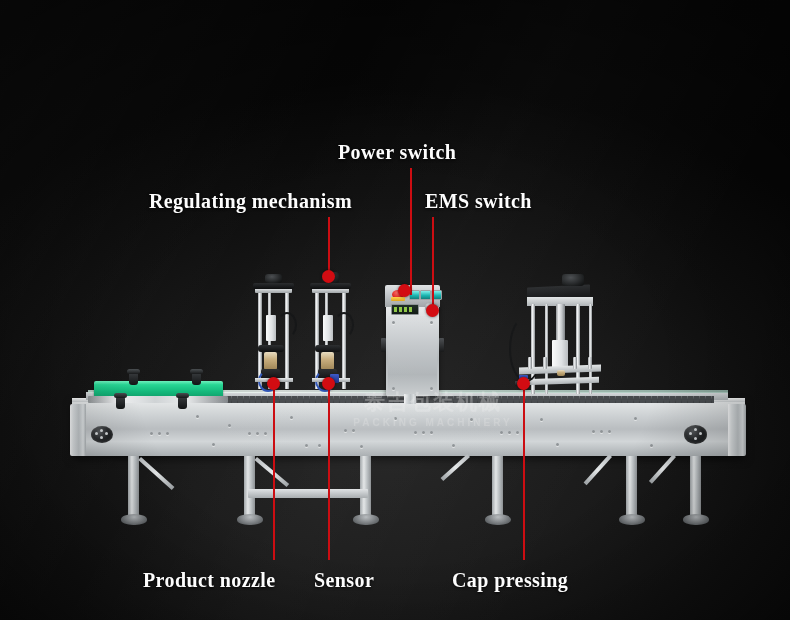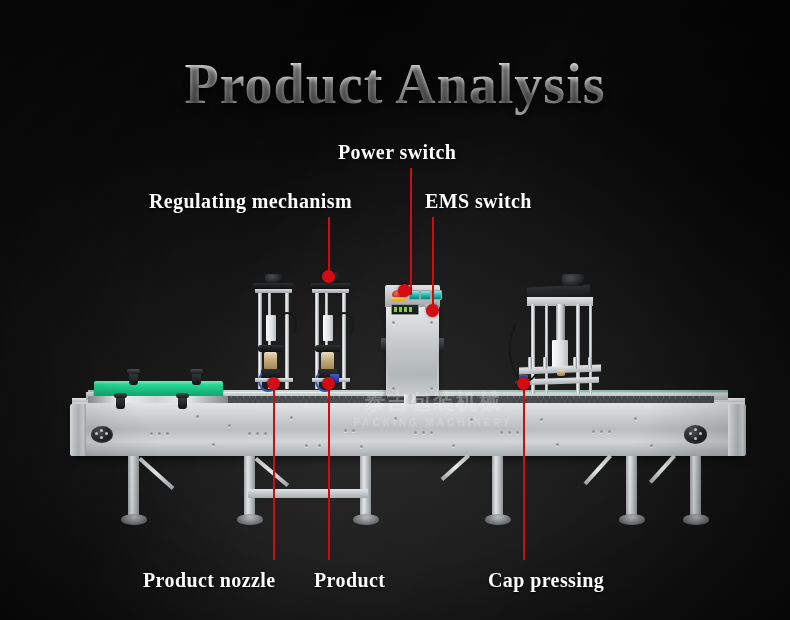--- a/index.html
+++ b/index.html
@@ -337,36 +337,35 @@
 
     <div class="wm">
       <div class="wm-cn">泰吉包装机械</div>
       <div class="wm-en">PACKING MACHINERY</div>
     </div>
   </div>
 
   <div id="sheen"></div>
   <div id="vignette"></div>
 
-  <div class="title">Product Analysis</div>
 
   <div id="callout-layer">
       <div class="lbl" style="left: 338px; top: 141px;">Power switch</div>
       <div class="lead" style="left: 410px; top: 168px; height: 127px;"></div>
       <div class="dot" style="left: 398px; top: 284px;"></div>
       <div class="lbl" style="left: 425px; top: 190px;">EMS switch</div>
       <div class="lead" style="left: 432px; top: 217px; height: 98px;"></div>
       <div class="dot" style="left: 426px; top: 304px;"></div>
       <div class="lbl" style="left: 149px; top: 190px;">Regulating mechanism</div>
       <div class="lead" style="left: 328px; top: 217px; height: 65px;"></div>
       <div class="dot" style="left: 322px; top: 270px;"></div>
       <div class="lbl" style="left: 143px; top: 569px;">Product nozzle</div>
       <div class="lead" style="left: 273px; top: 385px; height: 175px;"></div>
       <div class="dot" style="left: 267px; top: 377px;"></div>
-      <div class="lbl" style="left: 314px; top: 569px;">Product</div>
+      <div class="lbl" style="left: 314px; top: 569px;">Sensor</div>
       <div class="lead" style="left: 328px; top: 385px; height: 175px;"></div>
       <div class="dot" style="left: 322px; top: 377px;"></div>
-      <div class="lbl" style="left: 488px; top: 569px;">Cap pressing</div>
+      <div class="lbl" style="left: 452px; top: 569px;">Cap pressing</div>
       <div class="lead" style="left: 523px; top: 385px; height: 175px;"></div>
       <div class="dot" style="left: 517px; top: 377px;"></div>
     </div>
 
 </div>
 
 </body></html>

